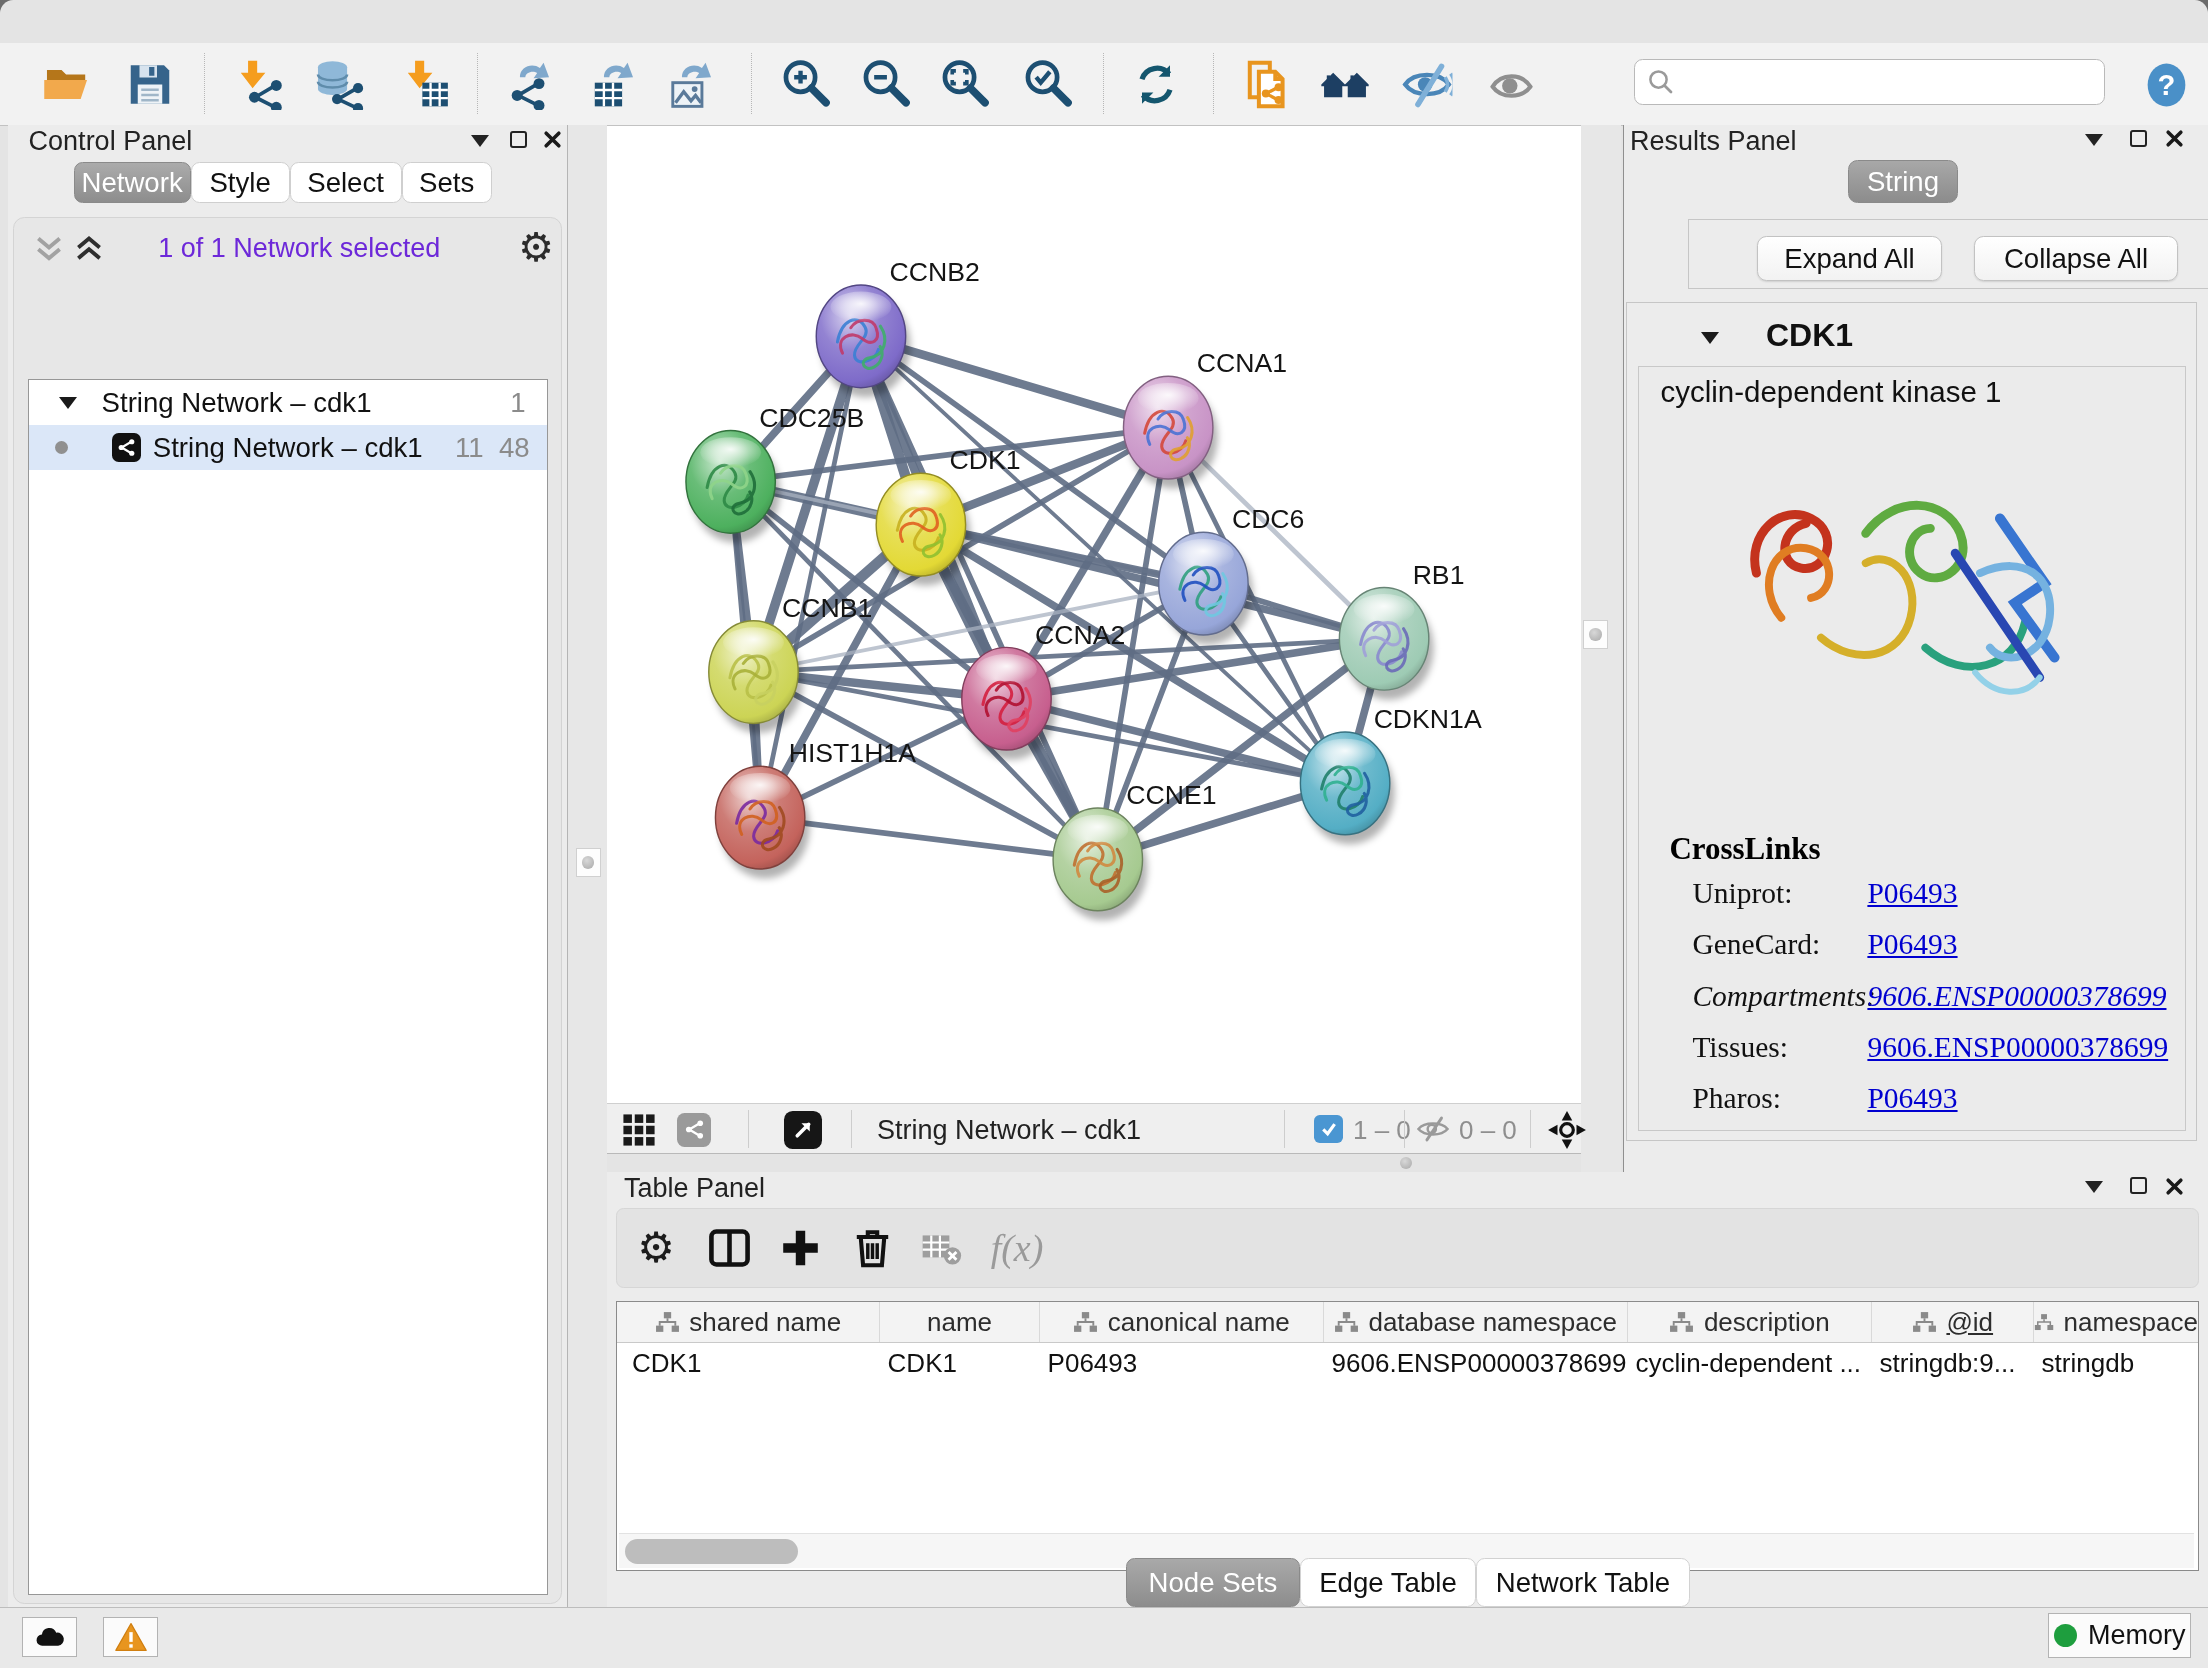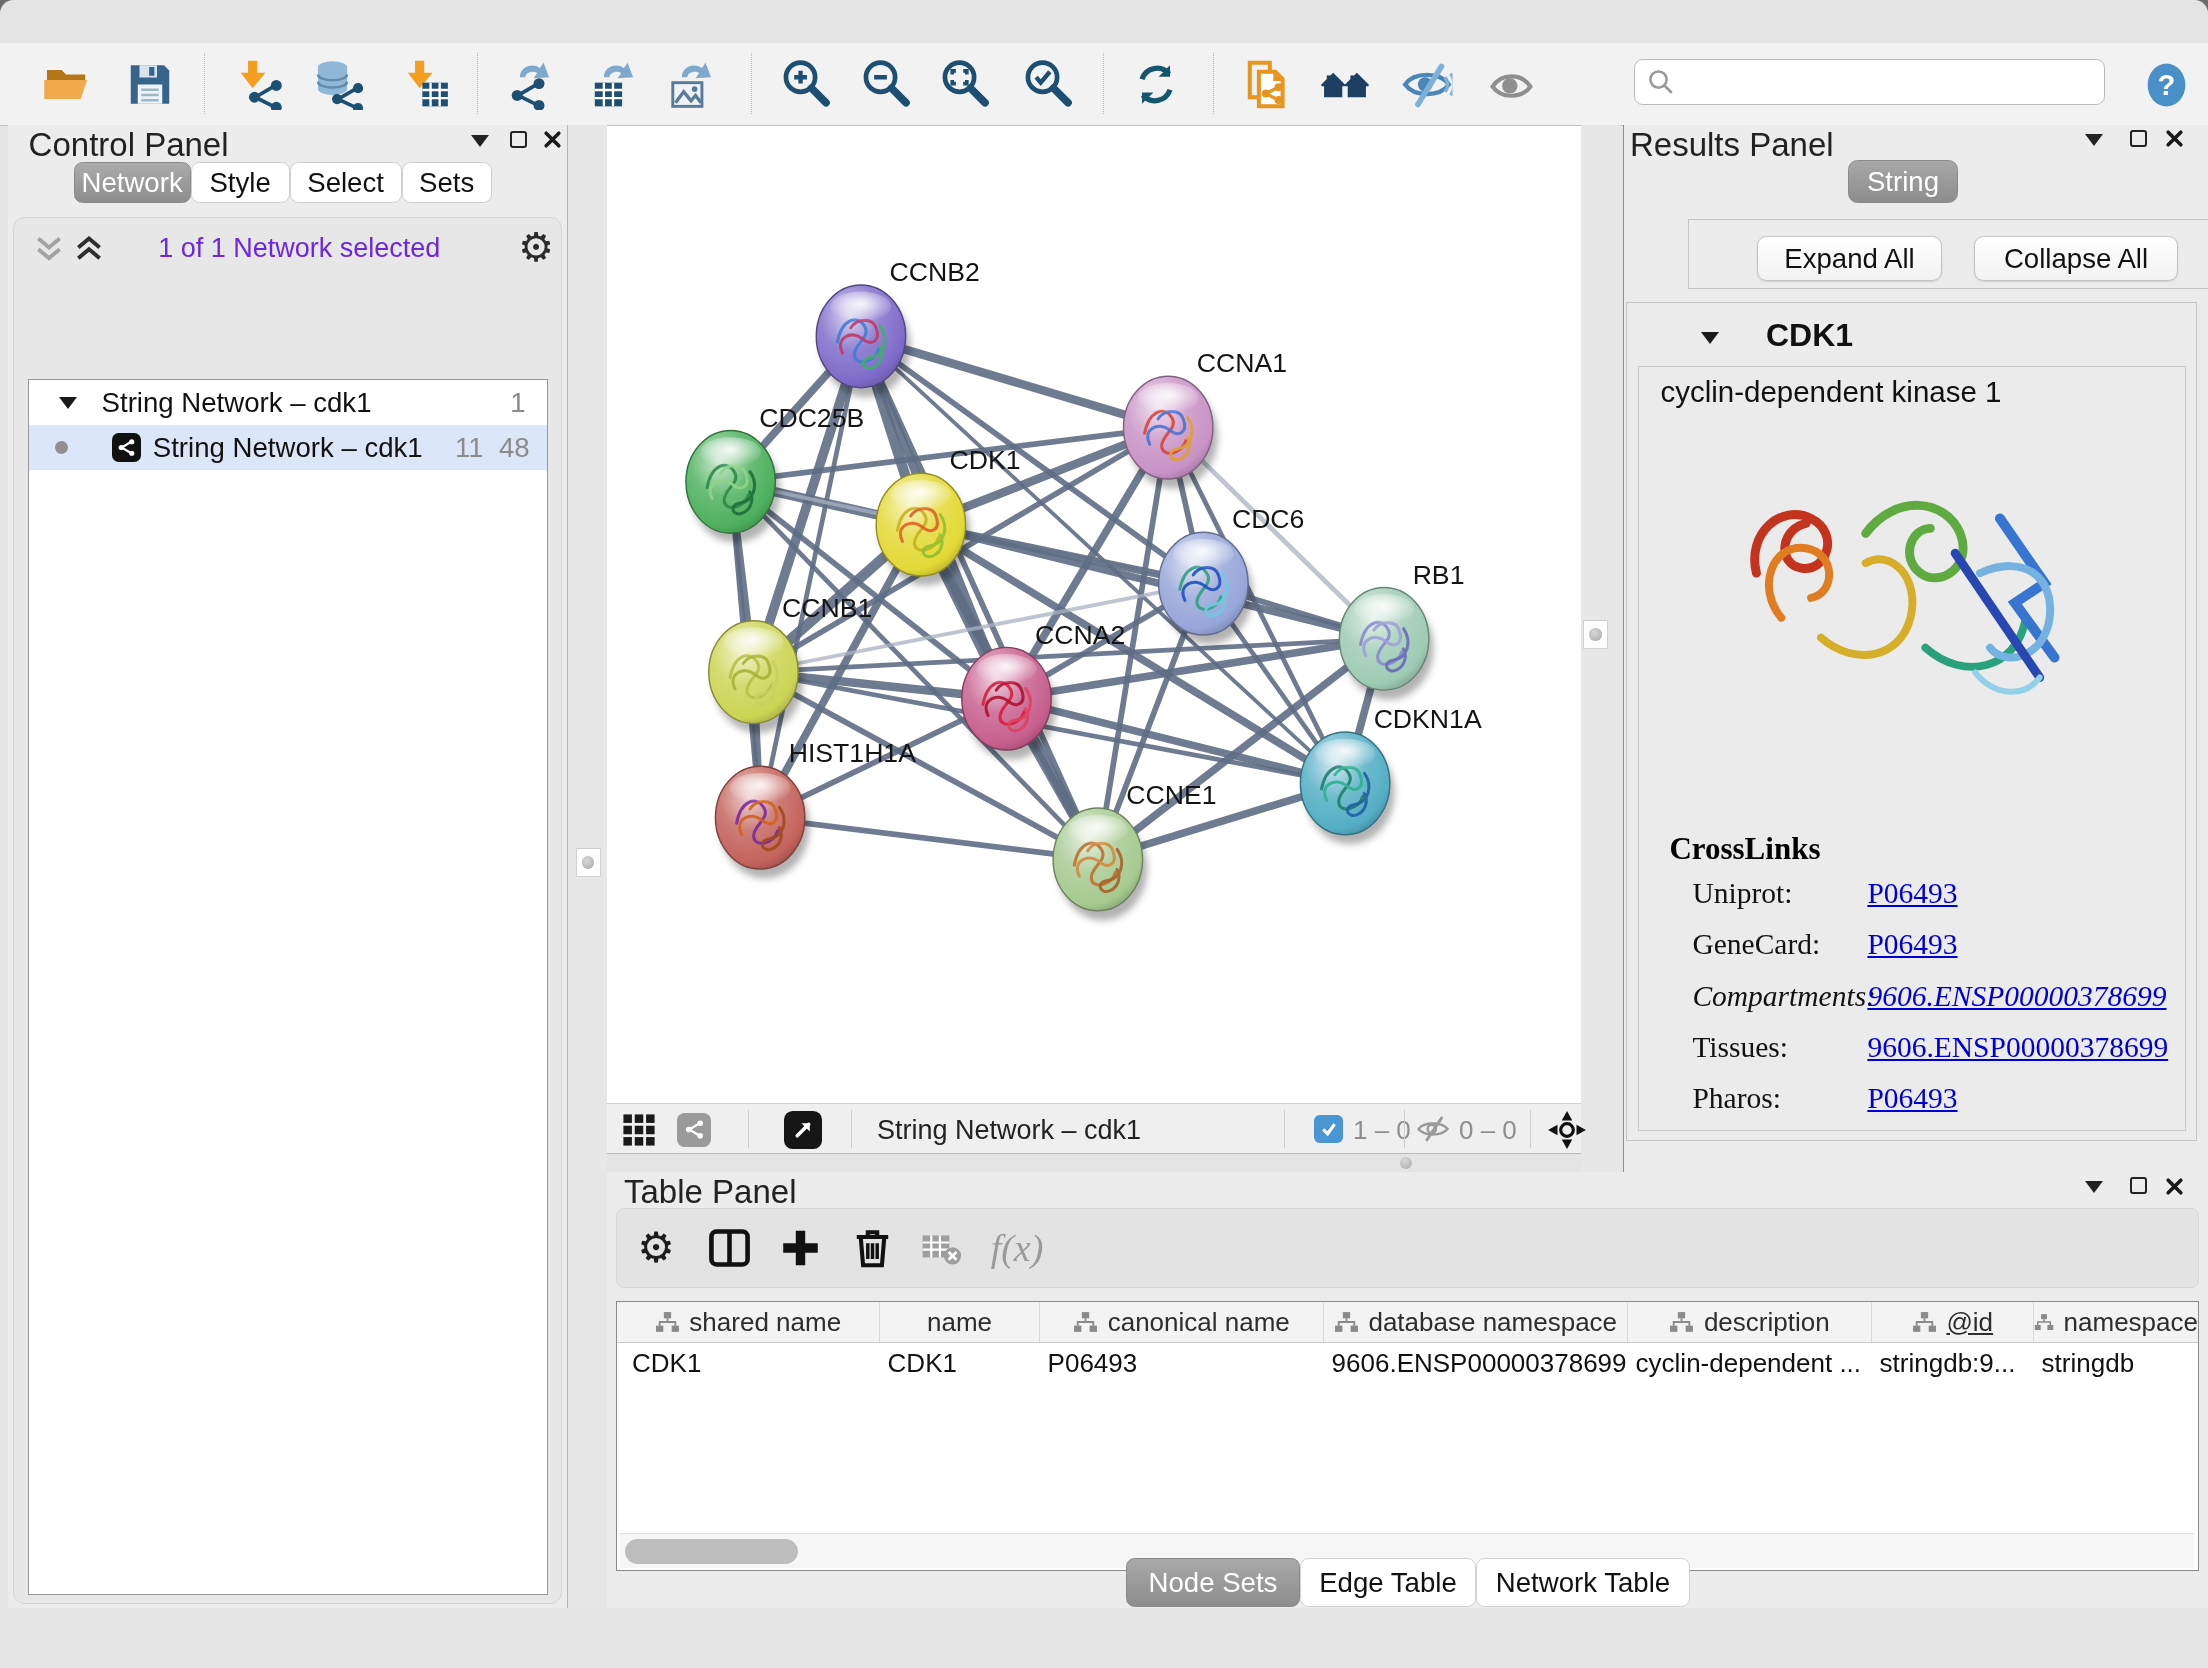--- a/index.html
+++ b/index.html
@@ -14,21 +14,21 @@
   
   #toolbar{left:0;top:43px;width:2208px;height:82px;background:#f2f2f2;border-bottom:1px solid #c2c2c2;}
   .tbi{position:absolute;top:14.3px;width:55px;height:55px;transform:translateX(-50%);
     display:flex;align-items:center;justify-content:center;}
   .tbsep{position:absolute;top:9.5px;height:61px;border-left:1.9px dotted #b7b7b7;}
   #search-box{left:1634px;top:16px;width:471px;height:46px;background:#fff;border:1px solid #b9b9b9;
     border-radius:8.6px;display:flex;align-items:center;padding-left:11.4px;box-sizing:border-box;}
   #search-box input{border:none;outline:none;font-size:25px;width:399px;font-family:"Liberation Sans",sans-serif;background:transparent;}
   .glyph{font-family:"DejaVu Sans",sans-serif;}
   
-  .panel-title{font-size:33px;color:#222;}
+  .panel-title{font-size:27px;color:#222;}
   .win-min{width:0;height:0;border-left:9.5px solid transparent;border-right:9.5px solid transparent;border-top:12.4px solid #222;}
   .win-max{width:17px;height:17px;border:2.4px solid #222;border-radius:2.9px;box-sizing:border-box;background:transparent;}
   .tri-down{width:0;height:0;border-left:9.5px solid transparent;border-right:9.5px solid transparent;border-top:12.4px solid #1a1a1a;}
   
   #control-panel{left:7.6px;top:125px;width:560px;height:1483px;background:#ececec;border-right:1px solid #b5b5b5;box-sizing:border-box;}
   .tab{position:absolute;top:0;height:41px;background:#fff;border:1px solid #cfcfcf;box-sizing:border-box;
     border-radius:8.6px;display:flex;align-items:center;justify-content:center;font-size:27.6px;color:#111;}
   .tab.sel{background:linear-gradient(#ababab,#8d8d8d);color:#fff;border-color:#8a8a8a;}
   #cp-body{left:5.7px;top:92px;width:547px;height:1385px;background:#e7e7e7;border:1px solid #d4d4d4;border-radius:11.4px;}
   #cp-tree{left:13.3px;top:161px;width:520px;height:1216px;background:#fff;border:1.9px solid #979797;box-sizing:border-box;}
@@ -785,15 +785,33 @@
   <div class="btab sel" style="left:1126px;width:174px;">
       <span>Node Sets</span>
     </div>
   <div class="btab" style="left:1300px;width:176px;">
       <span>Edge Table</span>
     </div>
   <div class="btab" style="left:1476px;width:214px;">
       <span>Network Table</span>
     </div>
 
+  <div id="status-bar" class="abs">
+    <div class="sb-btn" style="left:22px;width:55px;">
+      <svg viewBox="0 0 28 24" width="36" height="30">
+          <path d="M8 19 a4.5 4.5 0 0 1 -0.5 -9 a6 6 0 0 1 11.5 -1.5 a5 5 0 0 1 1.5 10.5 z" fill="#111"></path>
+        </svg>
+    </div>
+    <div class="sb-btn" style="left:103px;width:55px;">
+      <svg viewBox="0 0 28 26" width="34" height="32">
+          <path d="M14 2 L26.5 24 H1.5 z" fill="#e8951f" stroke="#d07f10" stroke-width="1" stroke-linejoin="round"></path>
+          <rect x="12.6" y="9" width="2.8" height="8" fill="#fff"></rect>
+          <rect x="12.6" y="19" width="2.8" height="2.8" fill="#fff"></rect>
+        </svg>
+    </div>
+    <div id="memory-btn" class="abs">
+      <div id="memory-dot"></div>
+      <span>Memory</span>
+    </div>
+  </div>
 
 </div>
 
 
 </body></html>

